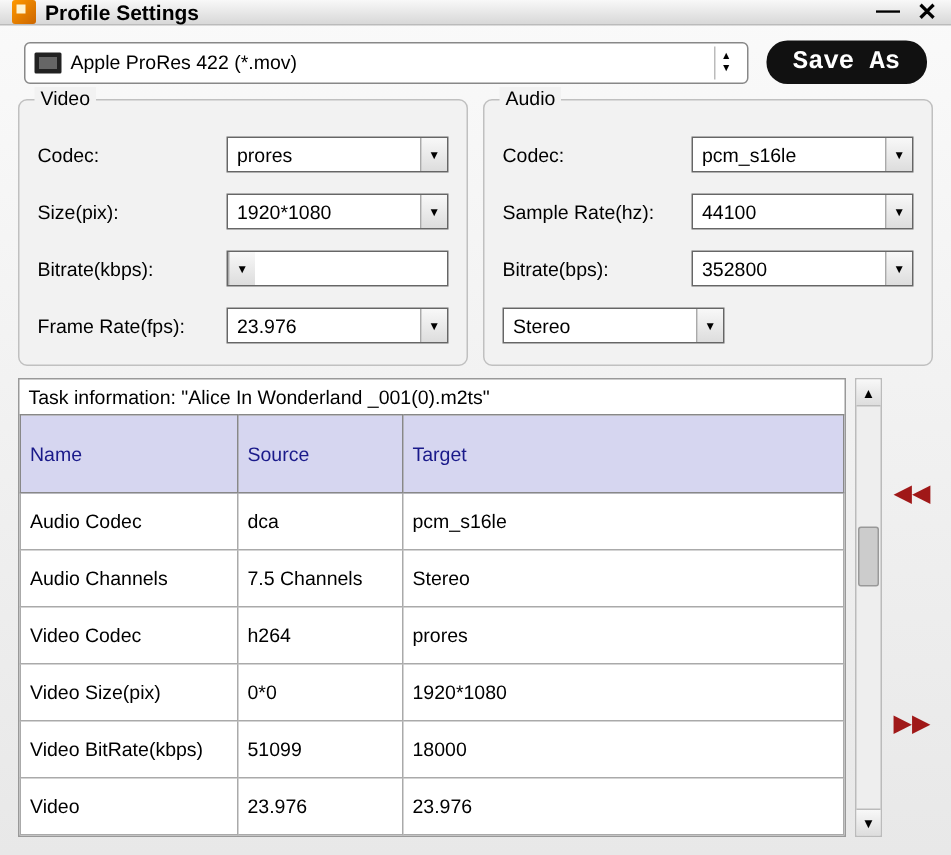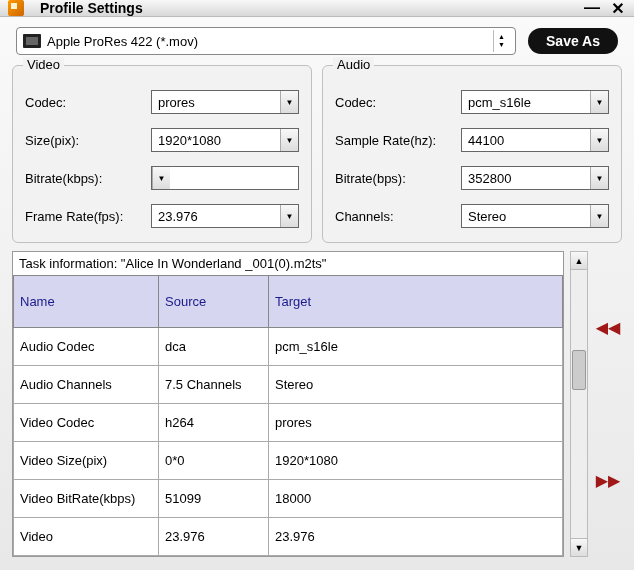--- a/index.html
+++ b/index.html
@@ -18,21 +18,20 @@
   display: flex;
   flex-direction: column;
 }
 .titlebar {
   height: 28px;
   background: linear-gradient(to bottom, #f8f8f8, #d8d8d8);
   display: flex;
   align-items: center;
   padding: 0 8px;
   border-bottom: 1px solid #bbb;
-  gap: 10px;
 }
 .titlebar .app-icon {
   width: 16px; height: 16px;
   background: linear-gradient(135deg, #ff9900, #cc6600);
   border-radius: 2px;
   margin-right: 6px;
   position: relative;
 }
 .titlebar .app-icon::after {
   content: "";
@@ -76,23 +75,24 @@
   display: flex; flex-direction: column;
   align-items: center; justify-content: center;
   font-size: 7px; line-height: 8px;
 }
 .pill-btn {
   background: #111;
   color: #fff;
   border: none;
   border-radius: 14px;
   padding: 5px 18px;
-  font-size: 14px;
+  font-size: 17px;
   font-weight: bold;
   cursor: pointer;
+  font-family: Liberation Mono, monospace;
 }
 .pill-btn.grey {
   background: #8a8a8a;
   color: #eee;
 }
 .groups { display: flex; gap: 10px; margin-bottom: 8px; }
 .group {
   flex: 1;
   border: 1px solid #c0c0c0;
   border-radius: 6px;
@@ -279,21 +279,20 @@
 
         <div class="field-row">
           <div class="field-label">Bitrate(bps):</div>
           <div class="combo">
             <span>352800</span>
             <div class="dd">▼</div>
           </div>
         </div>
 
         <div class="field-row">
-          <div class="field-label">Channels:</div>
           <div class="combo">
             <span>Stereo</span>
             <div class="dd">▼</div>
           </div>
         </div>
       </div>
     </div>
 
     <div class="task-area">
       <div class="task-panel">

